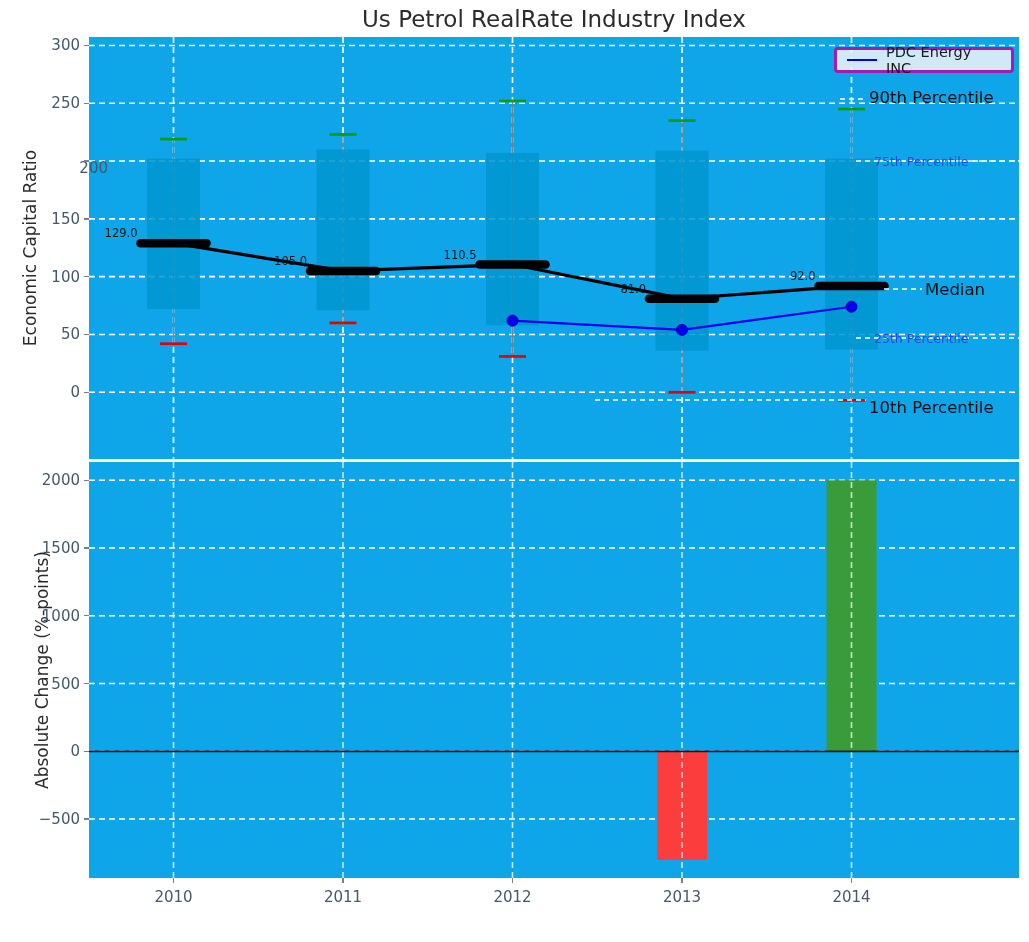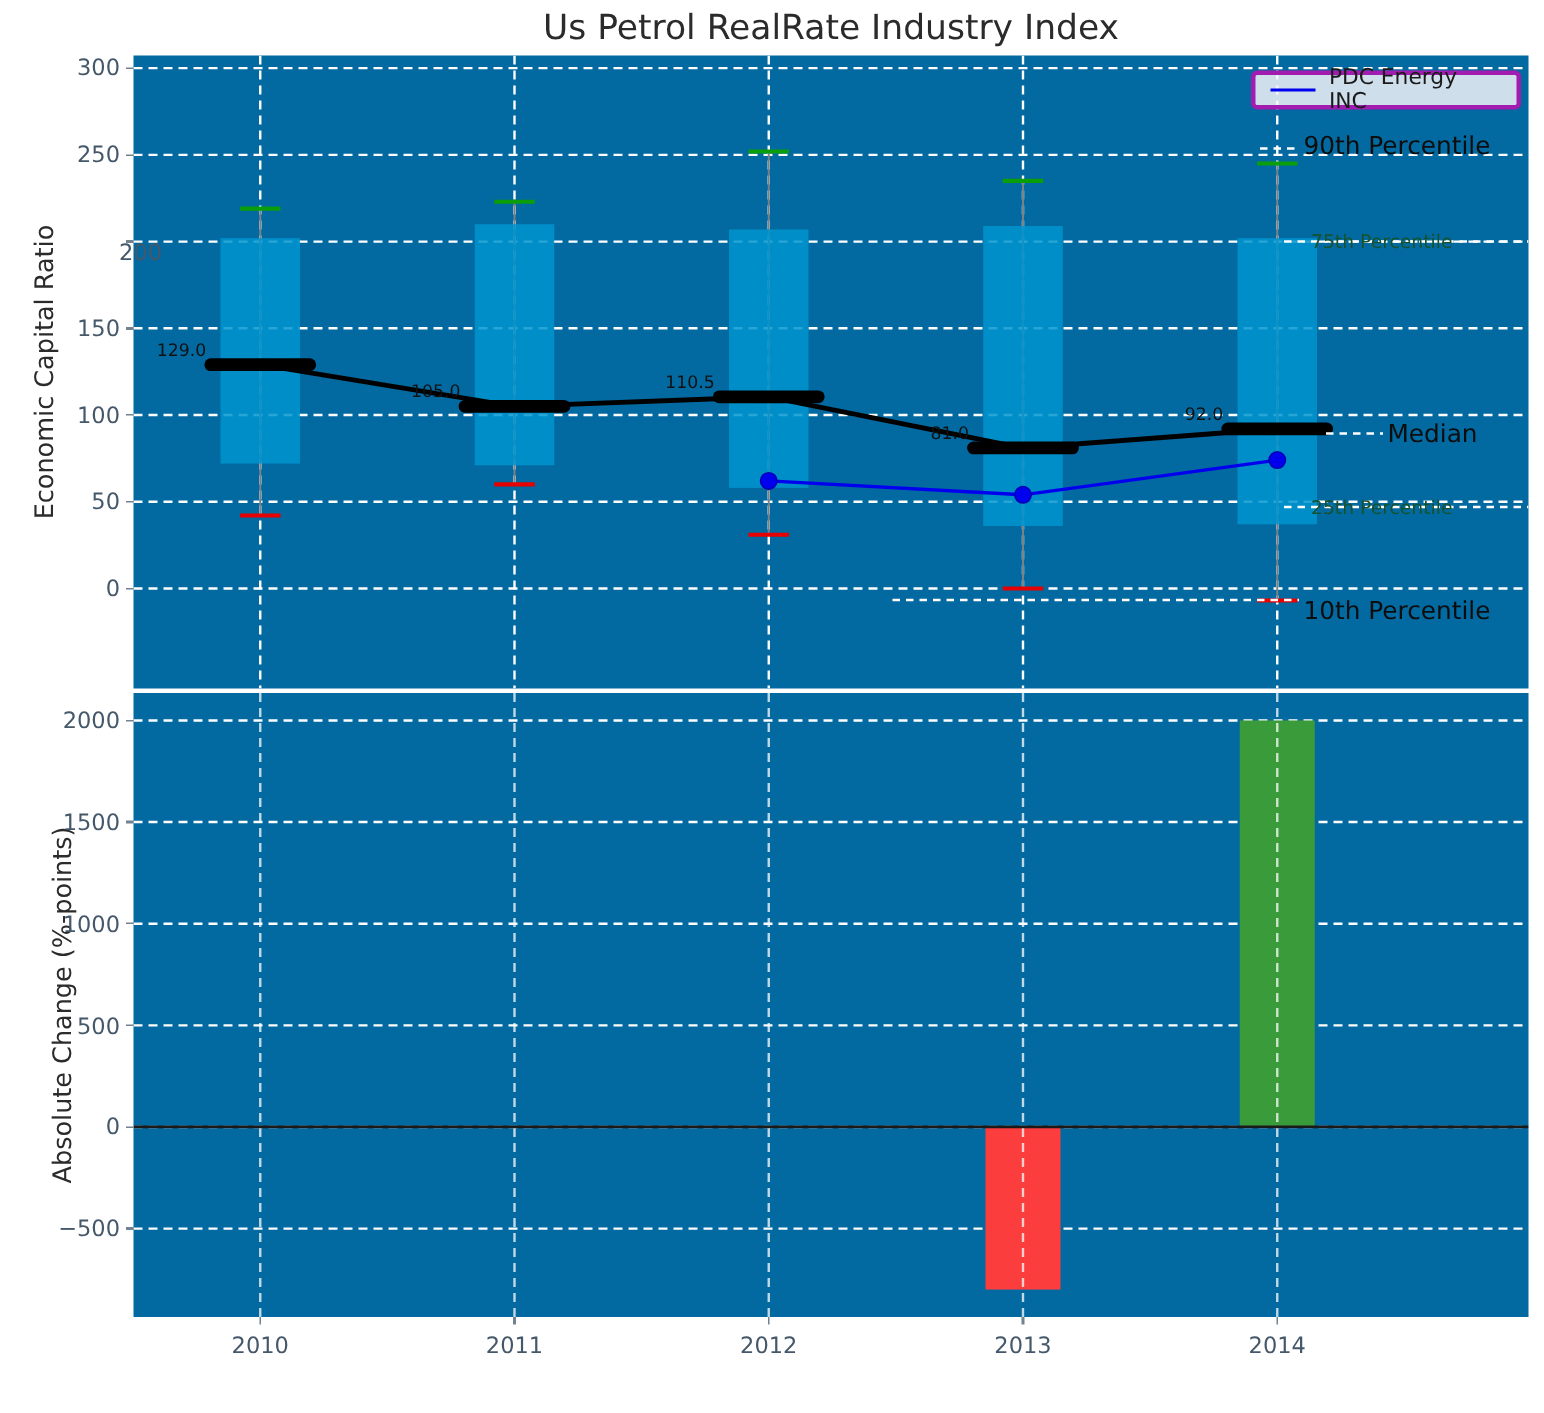--- a/index.html
+++ b/index.html
@@ -1,27 +1,27 @@
 <!DOCTYPE html>
 <html><head>
 <meta charset="utf-8">
 <style>
   html,body { margin:0; padding:0; background:#ffffff; }
   body { width:1029px; height:942px; position:relative; font-family:"DejaVu Sans", sans-serif; overflow:hidden; }
   #figure { position:absolute; left:0; top:0; width:1029px; height:942px; }
   #title { position:absolute; left:89px; top:6px; width:930px; text-align:center; font-size:23px; color:#2b2b2b; }
-  .panel { position:absolute; background:#0369a1; }
+  .panel { position:absolute; background:#0ea5e9; }
   #top-panel { left:89px; top:37px; width:930px; height:422px; }
   #bottom-panel { left:89px; top:462px; width:930px; height:416px; }
   .panel svg { position:absolute; left:0; top:0; }
   .ytick { position:absolute; left:0; width:80px; text-align:right; font-size:15px; color:#45586a; transform:translateY(-50%); }
   .xtick { position:absolute; transform:translate(-50%,-50%); font-size:15px; color:#45586a; }
   .tickmark { position:absolute; background:#72828f; }
   .ann-lg { position:absolute; font-size:16.5px; color:#0d0d0d; transform:translateY(-50%); white-space:nowrap; }
-  .ann-sm { position:absolute; font-size:12.5px; color:#14532d; transform:translateY(-50%); white-space:nowrap; }
+  .ann-sm { position:absolute; font-size:12.5px; color:#1d4ed8; transform:translateY(-50%); white-space:nowrap; }
   .axis-label { position:absolute; font-size:17px; color:#2b2b2b; text-align:center; }
   #ylabel-top { left:-181px; top:238px; width:422px; transform:rotate(-90deg); }
   #ylabel-bottom { left:-166px; top:660px; width:416px; transform:rotate(-90deg); }
   #xlabel { left:89px; top:911px; width:930px; }
   #legend { position:absolute; left:834px; top:47px; width:180px; height:26px; background:rgba(243,243,248,0.85); border:3px solid #a21caf; border-radius:4px; display:flex; align-items:center; gap:9px; padding:0 10px; box-sizing:border-box; }
   #legend .line { width:30px; height:0; border-top:2.5px solid #0000ee; }
   #legend .label { font-size:14.5px; color:#1a1a1a; }
 </style>
 </head>
 <body>

